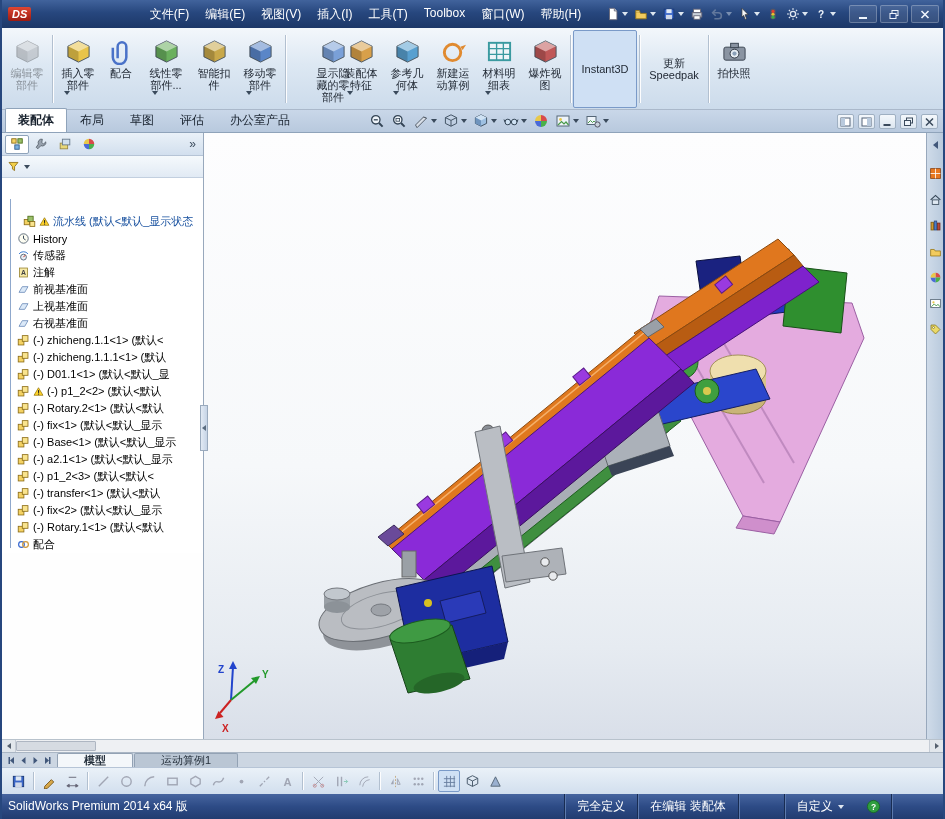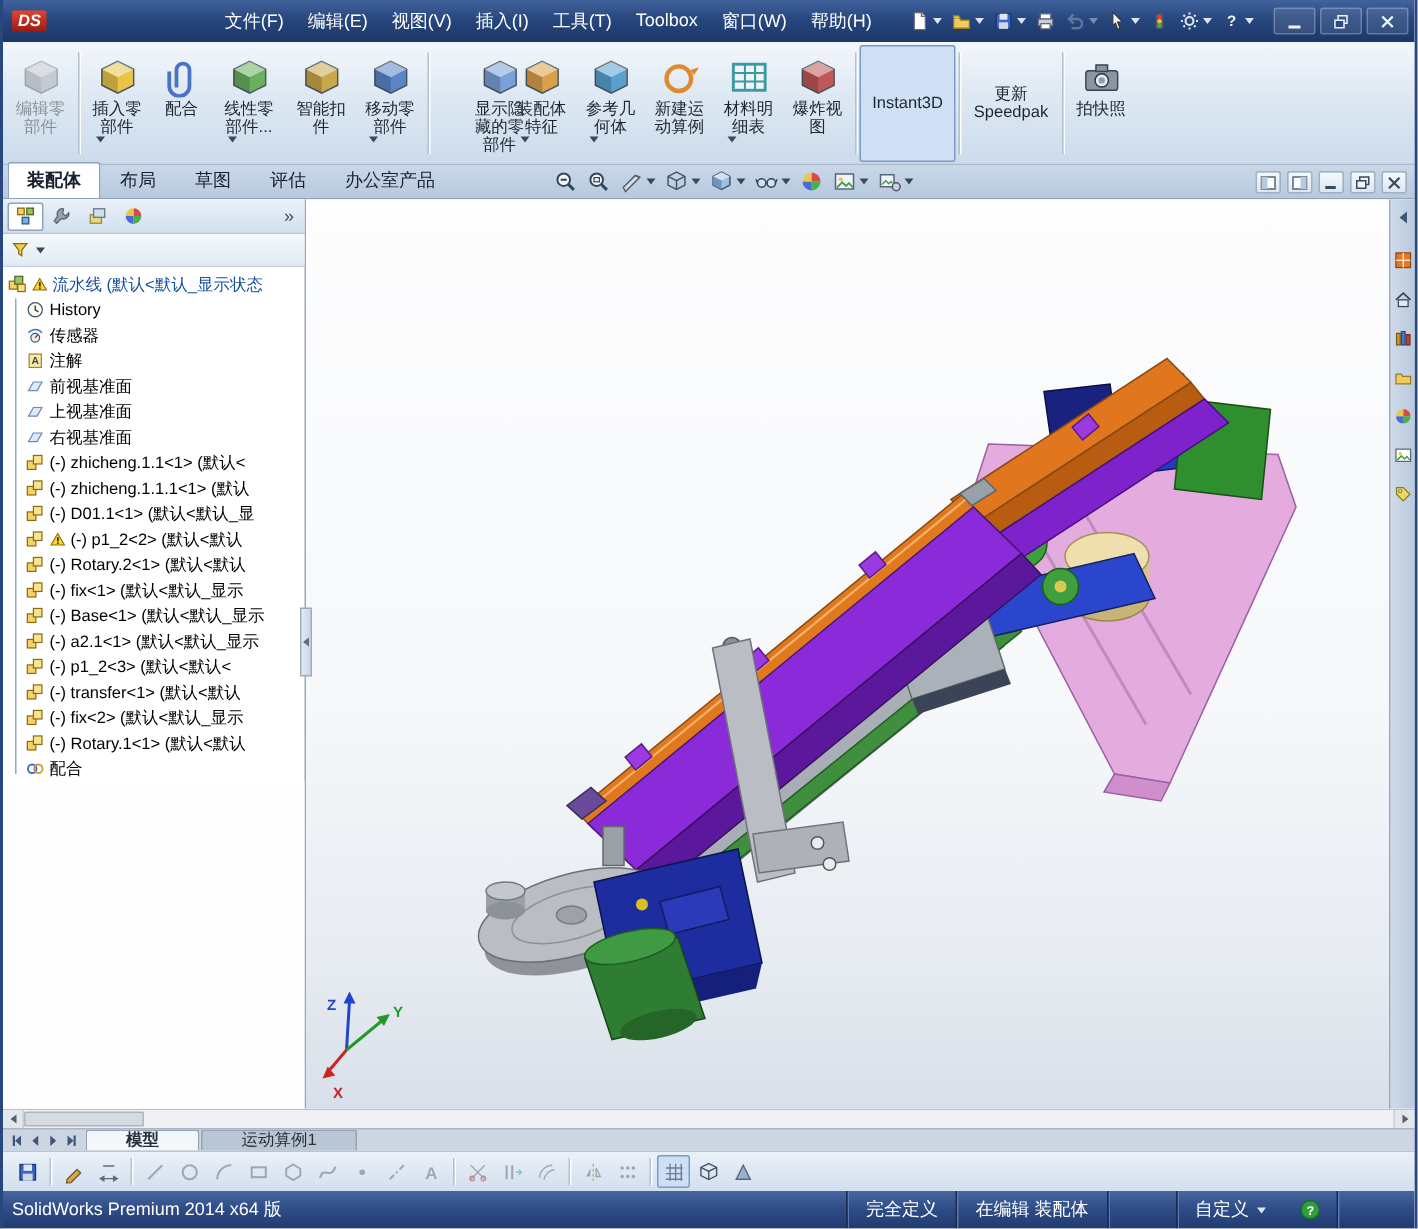--- a/index.html
+++ b/index.html
@@ -40,21 +40,21 @@
   .main{flex:0 0 606px;height:606px;display:flex;position:relative;background:#fff;}
   .leftpanel{width:202px;flex:0 0 202px;display:flex;flex-direction:column;border-right:1px solid #98a8bc;background:#fff;}
   .paneltabs{height:23px;flex:0 0 23px;background:linear-gradient(#eaf1f8,#d2dfee);display:flex;align-items:center;padding:1px 3px;border-bottom:1px solid #b6c4d6;}
   .ptab{width:24px;height:19px;display:flex;align-items:center;justify-content:center;border:1px solid transparent;border-radius:2px;}
   .ptab.active{background:#fff;border-color:#8fa3ba;}
   .chev{margin-left:auto;font-size:12px;color:#3a4a5c;padding:0 4px;}
   .filterrow{height:22px;flex:0 0 22px;background:linear-gradient(#f5f9fc,#e1eaf4);display:flex;align-items:center;gap:2px;padding:0 5px;border-bottom:1px solid #c2cfdf;}
   .tree{position:relative;padding-top:3px;font-size:11px;color:#000;}
   .tree::before{content:"";position:absolute;left:8px;top:21px;bottom:5px;border-left:1px solid #8fa8cc;}
   .trow{height:17px;display:flex;align-items:center;gap:3px;padding-left:15px;white-space:nowrap;overflow:hidden;position:relative;}
-  .trow.top{padding-left:3px;}
+  .trow.top{padding-left:21px;margin-top:32px;}
   .trow.top .tlabel{color:#164f9e;}
   .tlabel{overflow:hidden;text-overflow:clip;}
   .panelrest{flex:1;background:#fefefe;}
   .splitgrab{position:absolute;left:198px;top:272px;width:8px;height:46px;background:linear-gradient(90deg,#e2eaf4,#c6d4e6);border:1px solid #9aaabd;z-index:5;display:flex;align-items:center;justify-content:center;}
   .splitgrab i{width:0;height:0;border-top:3px solid transparent;border-bottom:3px solid transparent;border-right:4px solid #5a6c80;}
   .viewport{flex:1;position:relative;background:linear-gradient(180deg,#fdfdfe 0%,#f6f8fa 55%,#e6ebf1 85%,#d9dfe9 100%);overflow:hidden;}
   .viewport svg{position:absolute;inset:0;width:100%;height:100%;}
   .taskpane{width:17px;flex:0 0 17px;background:linear-gradient(90deg,#cfdbe9,#b9cadd);border-left:1px solid #98a8bc;display:flex;flex-direction:column;align-items:center;padding-top:8px;gap:11px;}
   .tp-chev{width:0;height:0;border-top:4px solid transparent;border-bottom:4px solid transparent;border-right:5px solid #41577a;margin-bottom:6px;}
   .tp-item{width:15px;height:15px;display:flex;align-items:center;justify-content:center;}

